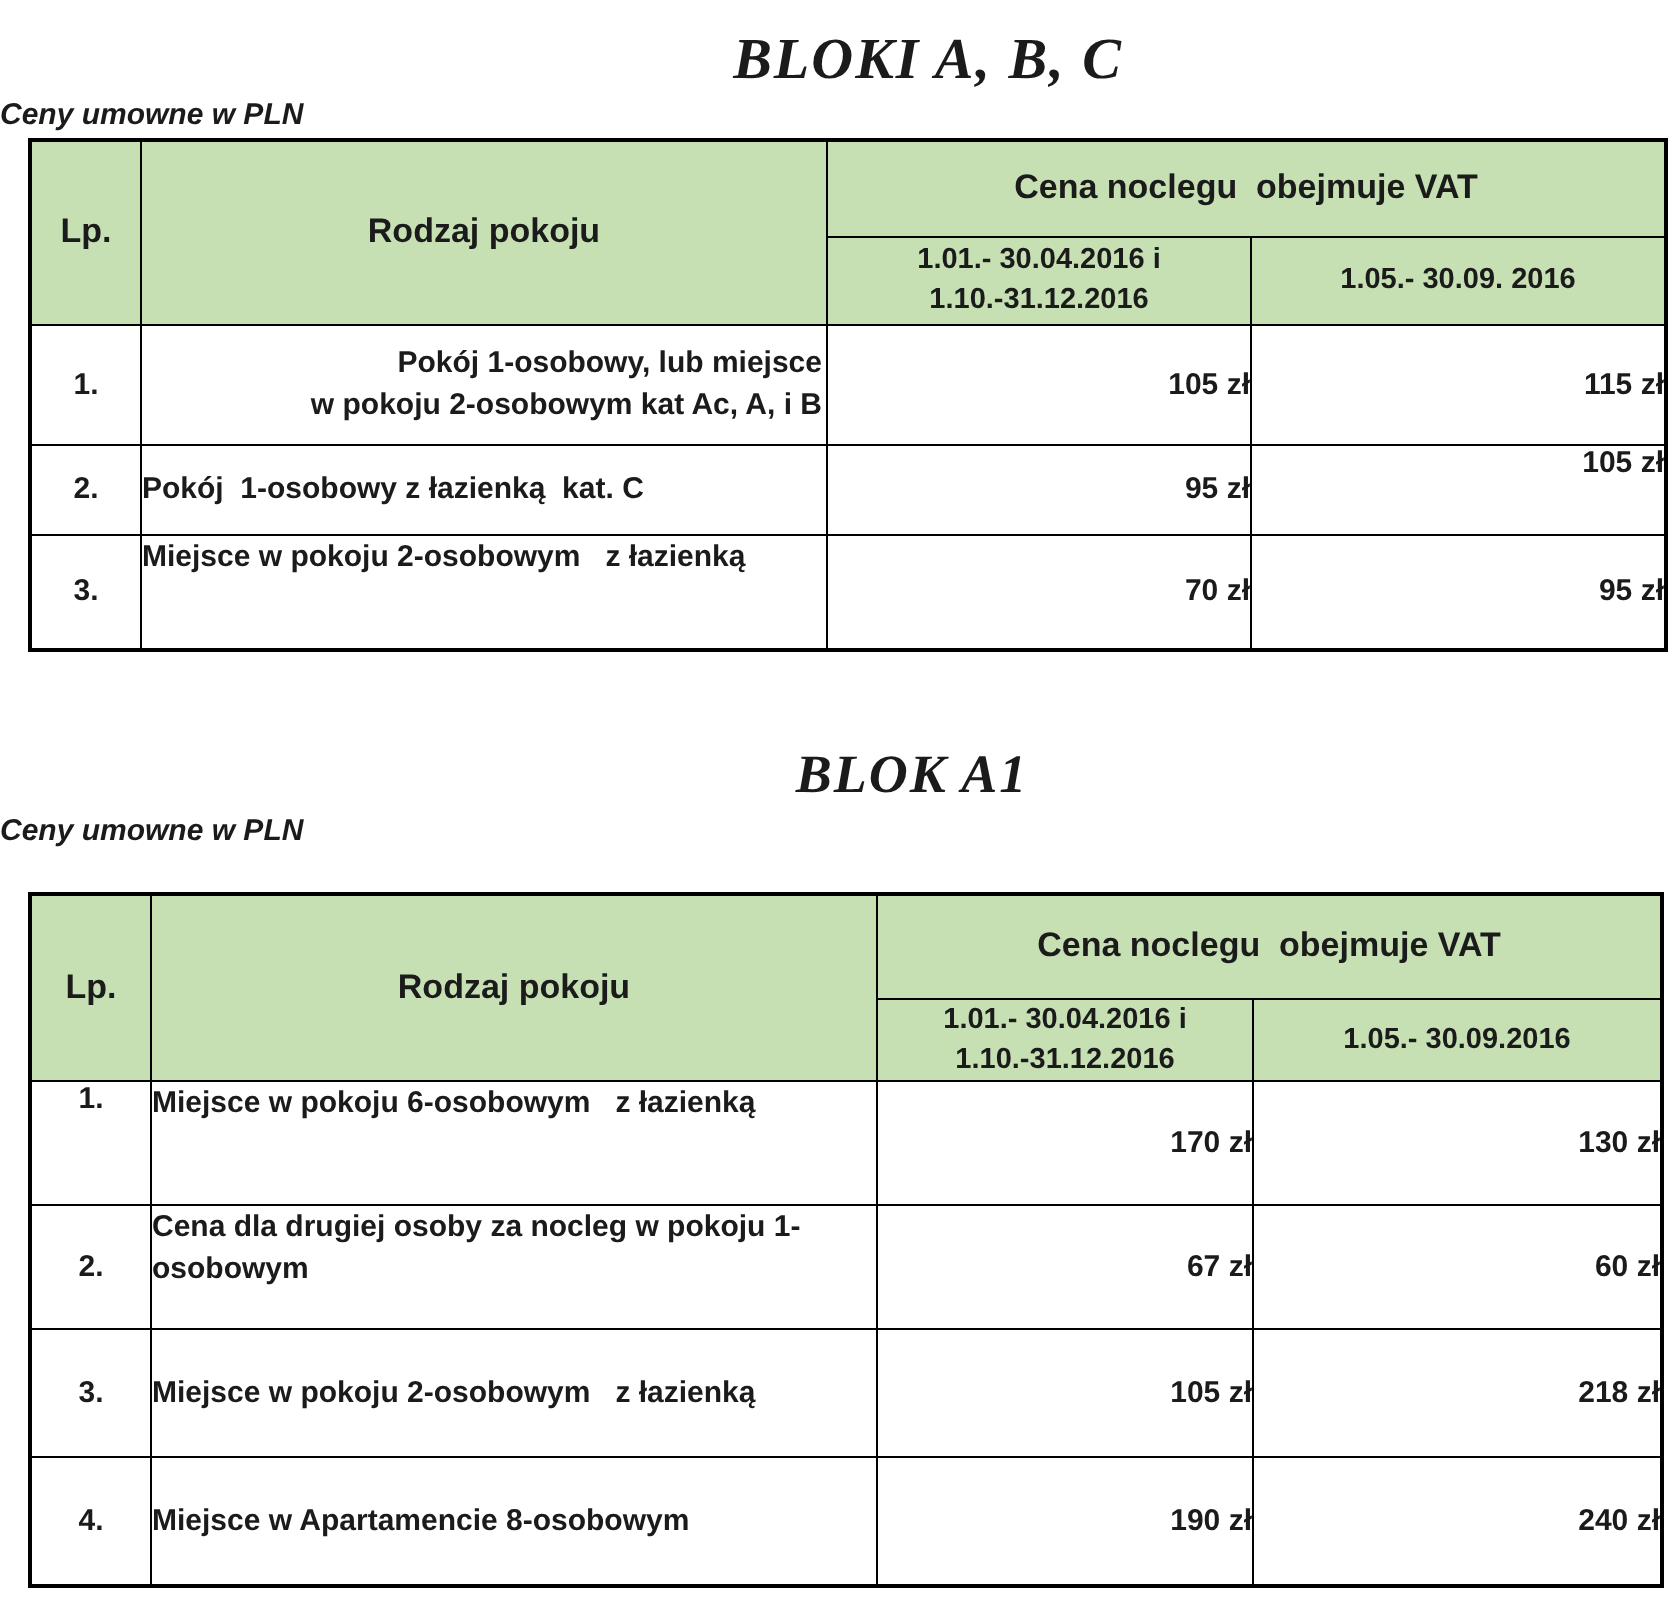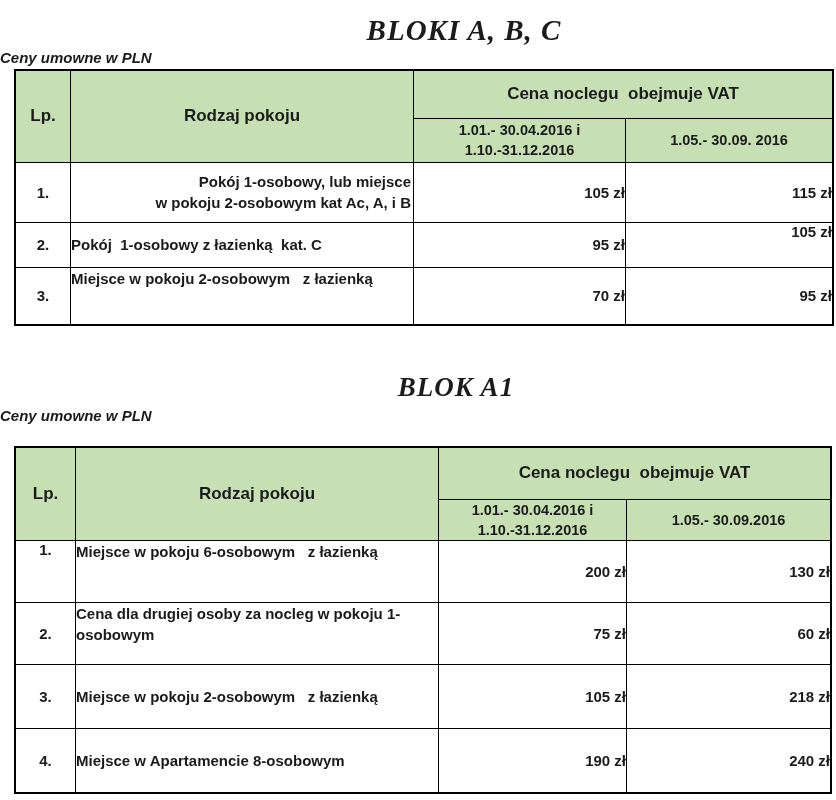--- a/index.html
+++ b/index.html
@@ -143,29 +143,29 @@
       </tr>
       <tr class="hdr" style="height:40px">
         <td class="c-p1 period">1.01.- 30.04.2016 i
 1.10.-31.12.2016</td>
         <td class="c-p2 period">1.05.- 30.09.2016</td>
       </tr>
 
       <tr style="height:62px">
         <td class="lp-cell vt pt10">1.</td>
         <td class="room vt pt10">Miejsce w pokoju 6-osobowym   z łazienką</td>
-        <td class="price">200 zł</td>
+        <td class="price">170 zł</td>
         <td class="price">130 zł</td>
       </tr>
 
       <tr style="height:62px">
         <td class="lp-cell">2.</td>
         <td class="room vt pt6">Cena dla drugiej osoby za nocleg w pokoju 1-
 osobowym</td>
-        <td class="price">75 zł</td>
+        <td class="price">67 zł</td>
         <td class="price">60 zł</td>
       </tr>
 
       <tr style="height:64px">
         <td class="lp-cell">3.</td>
         <td class="room">Miejsce w pokoju 2-osobowym   z łazienką</td>
         <td class="price">105 zł</td>
         <td class="price">218 zł</td>
       </tr>
 

